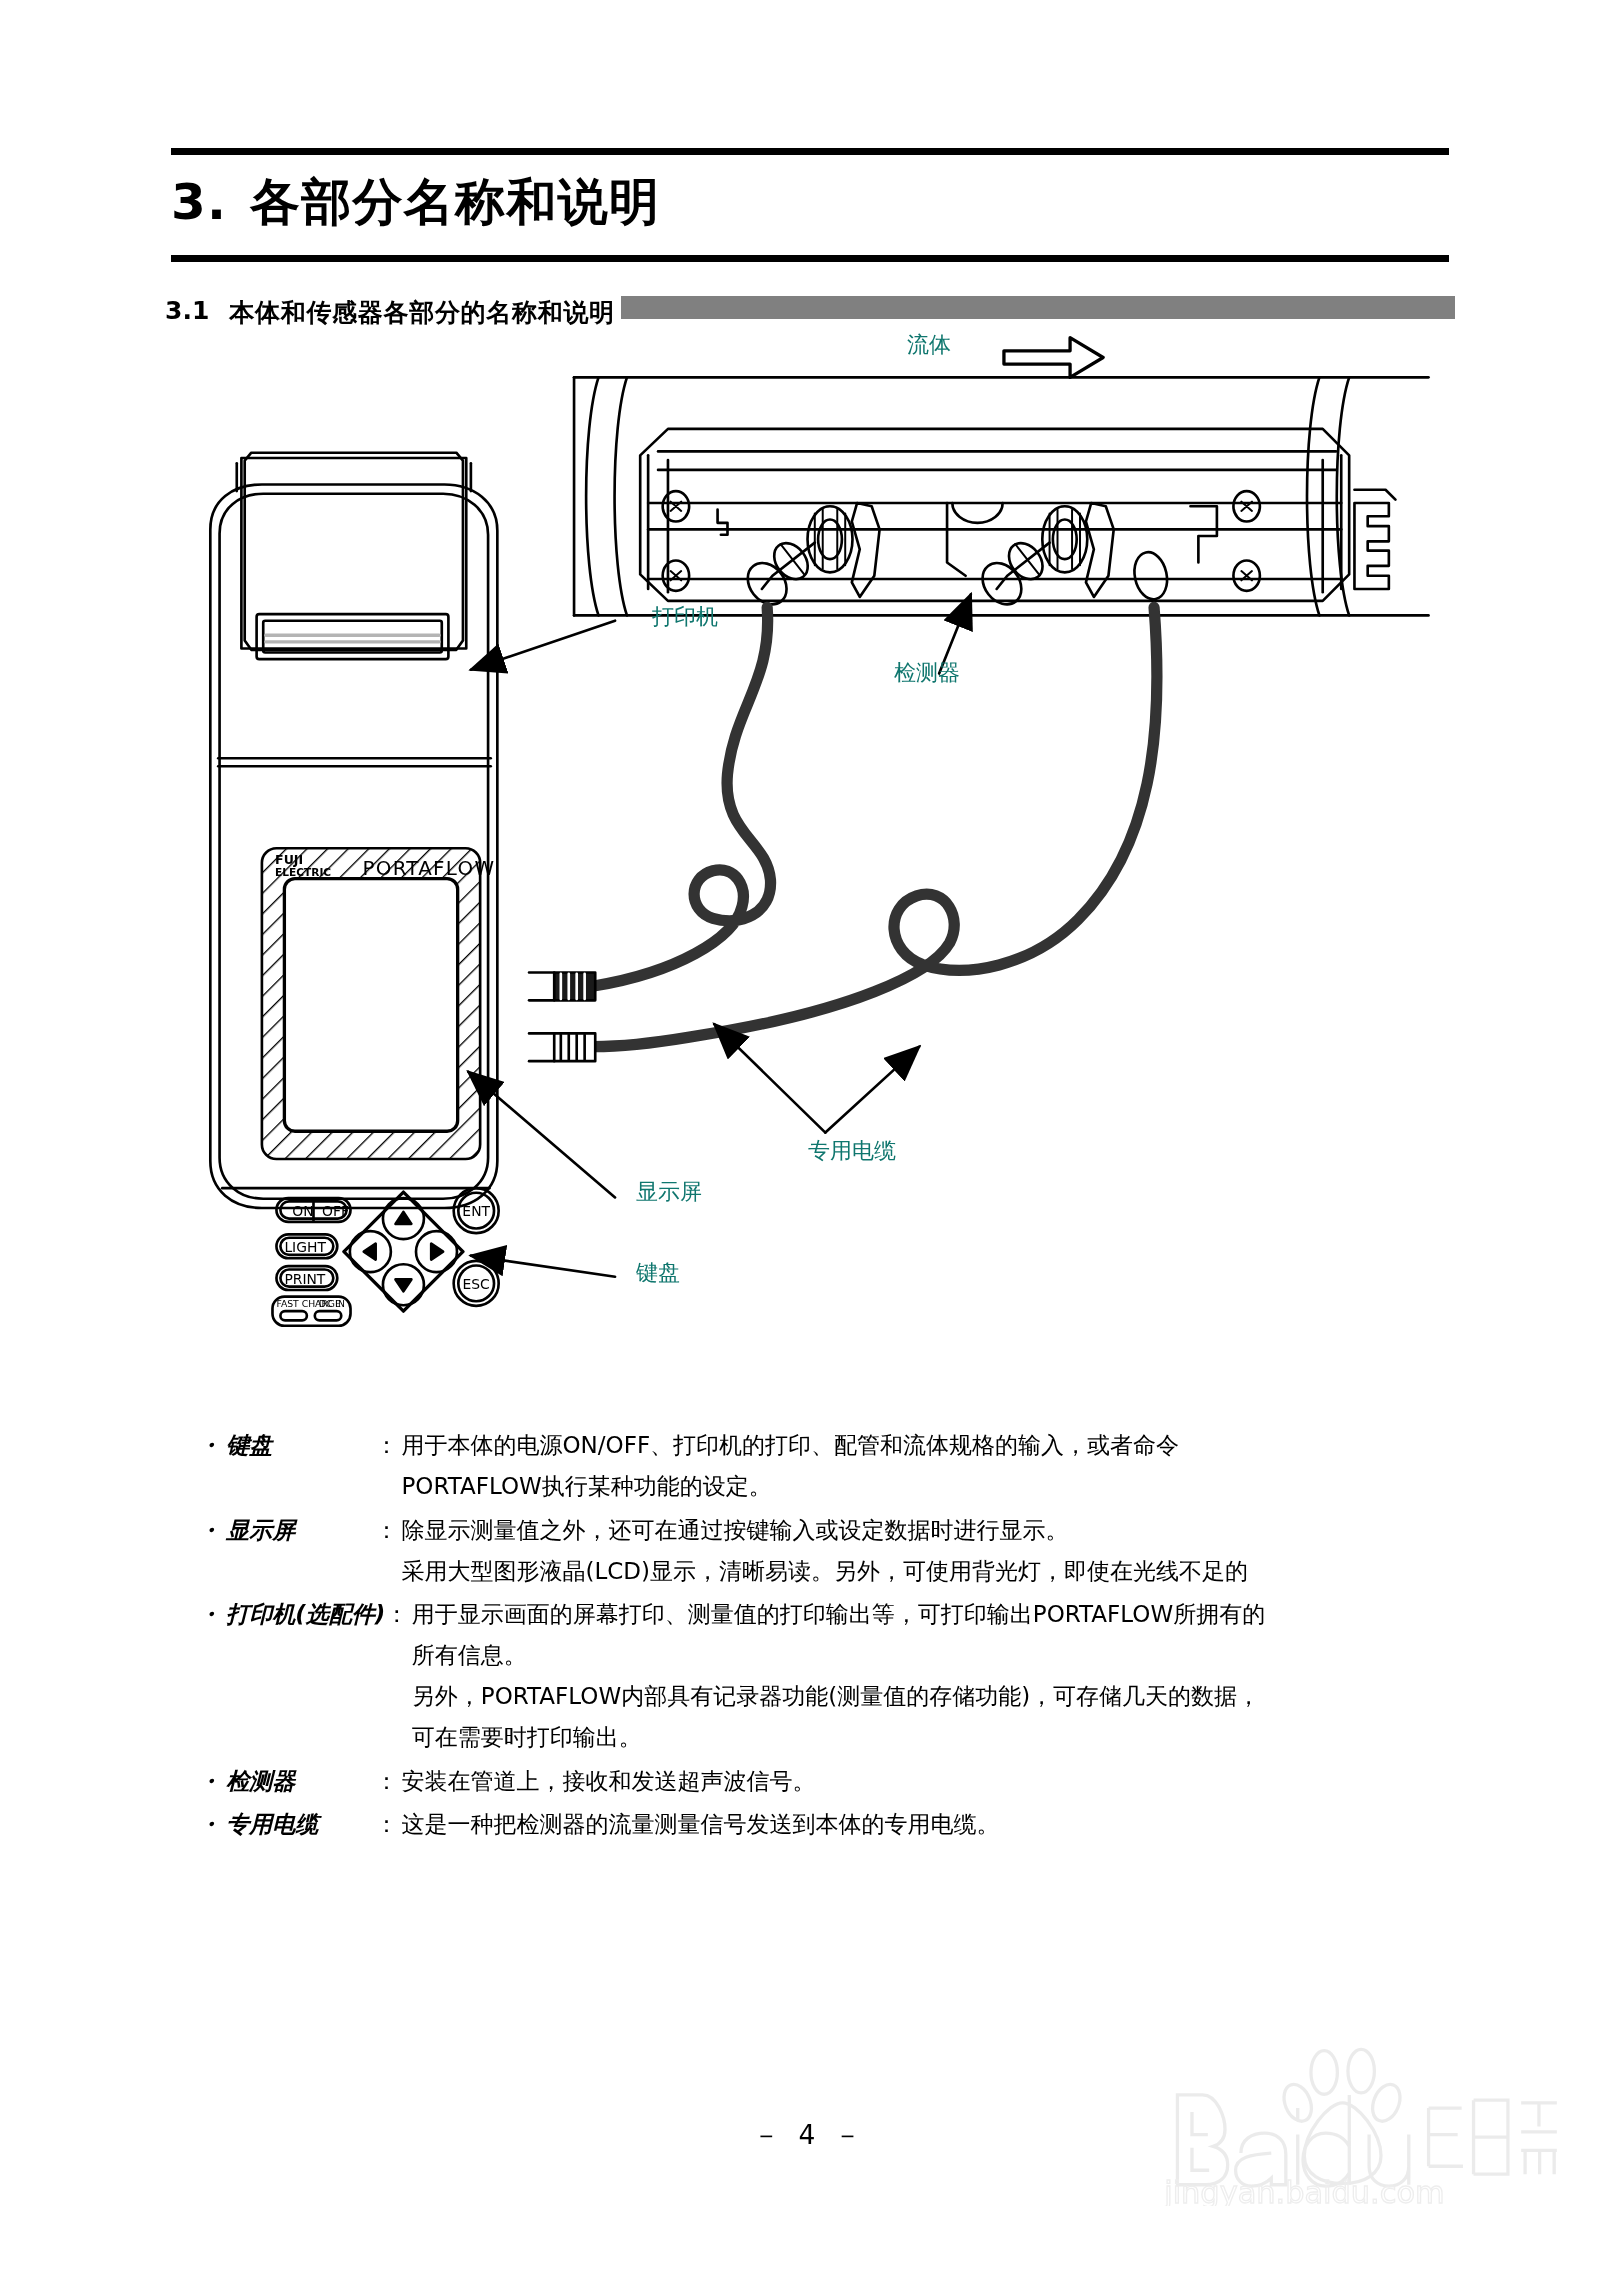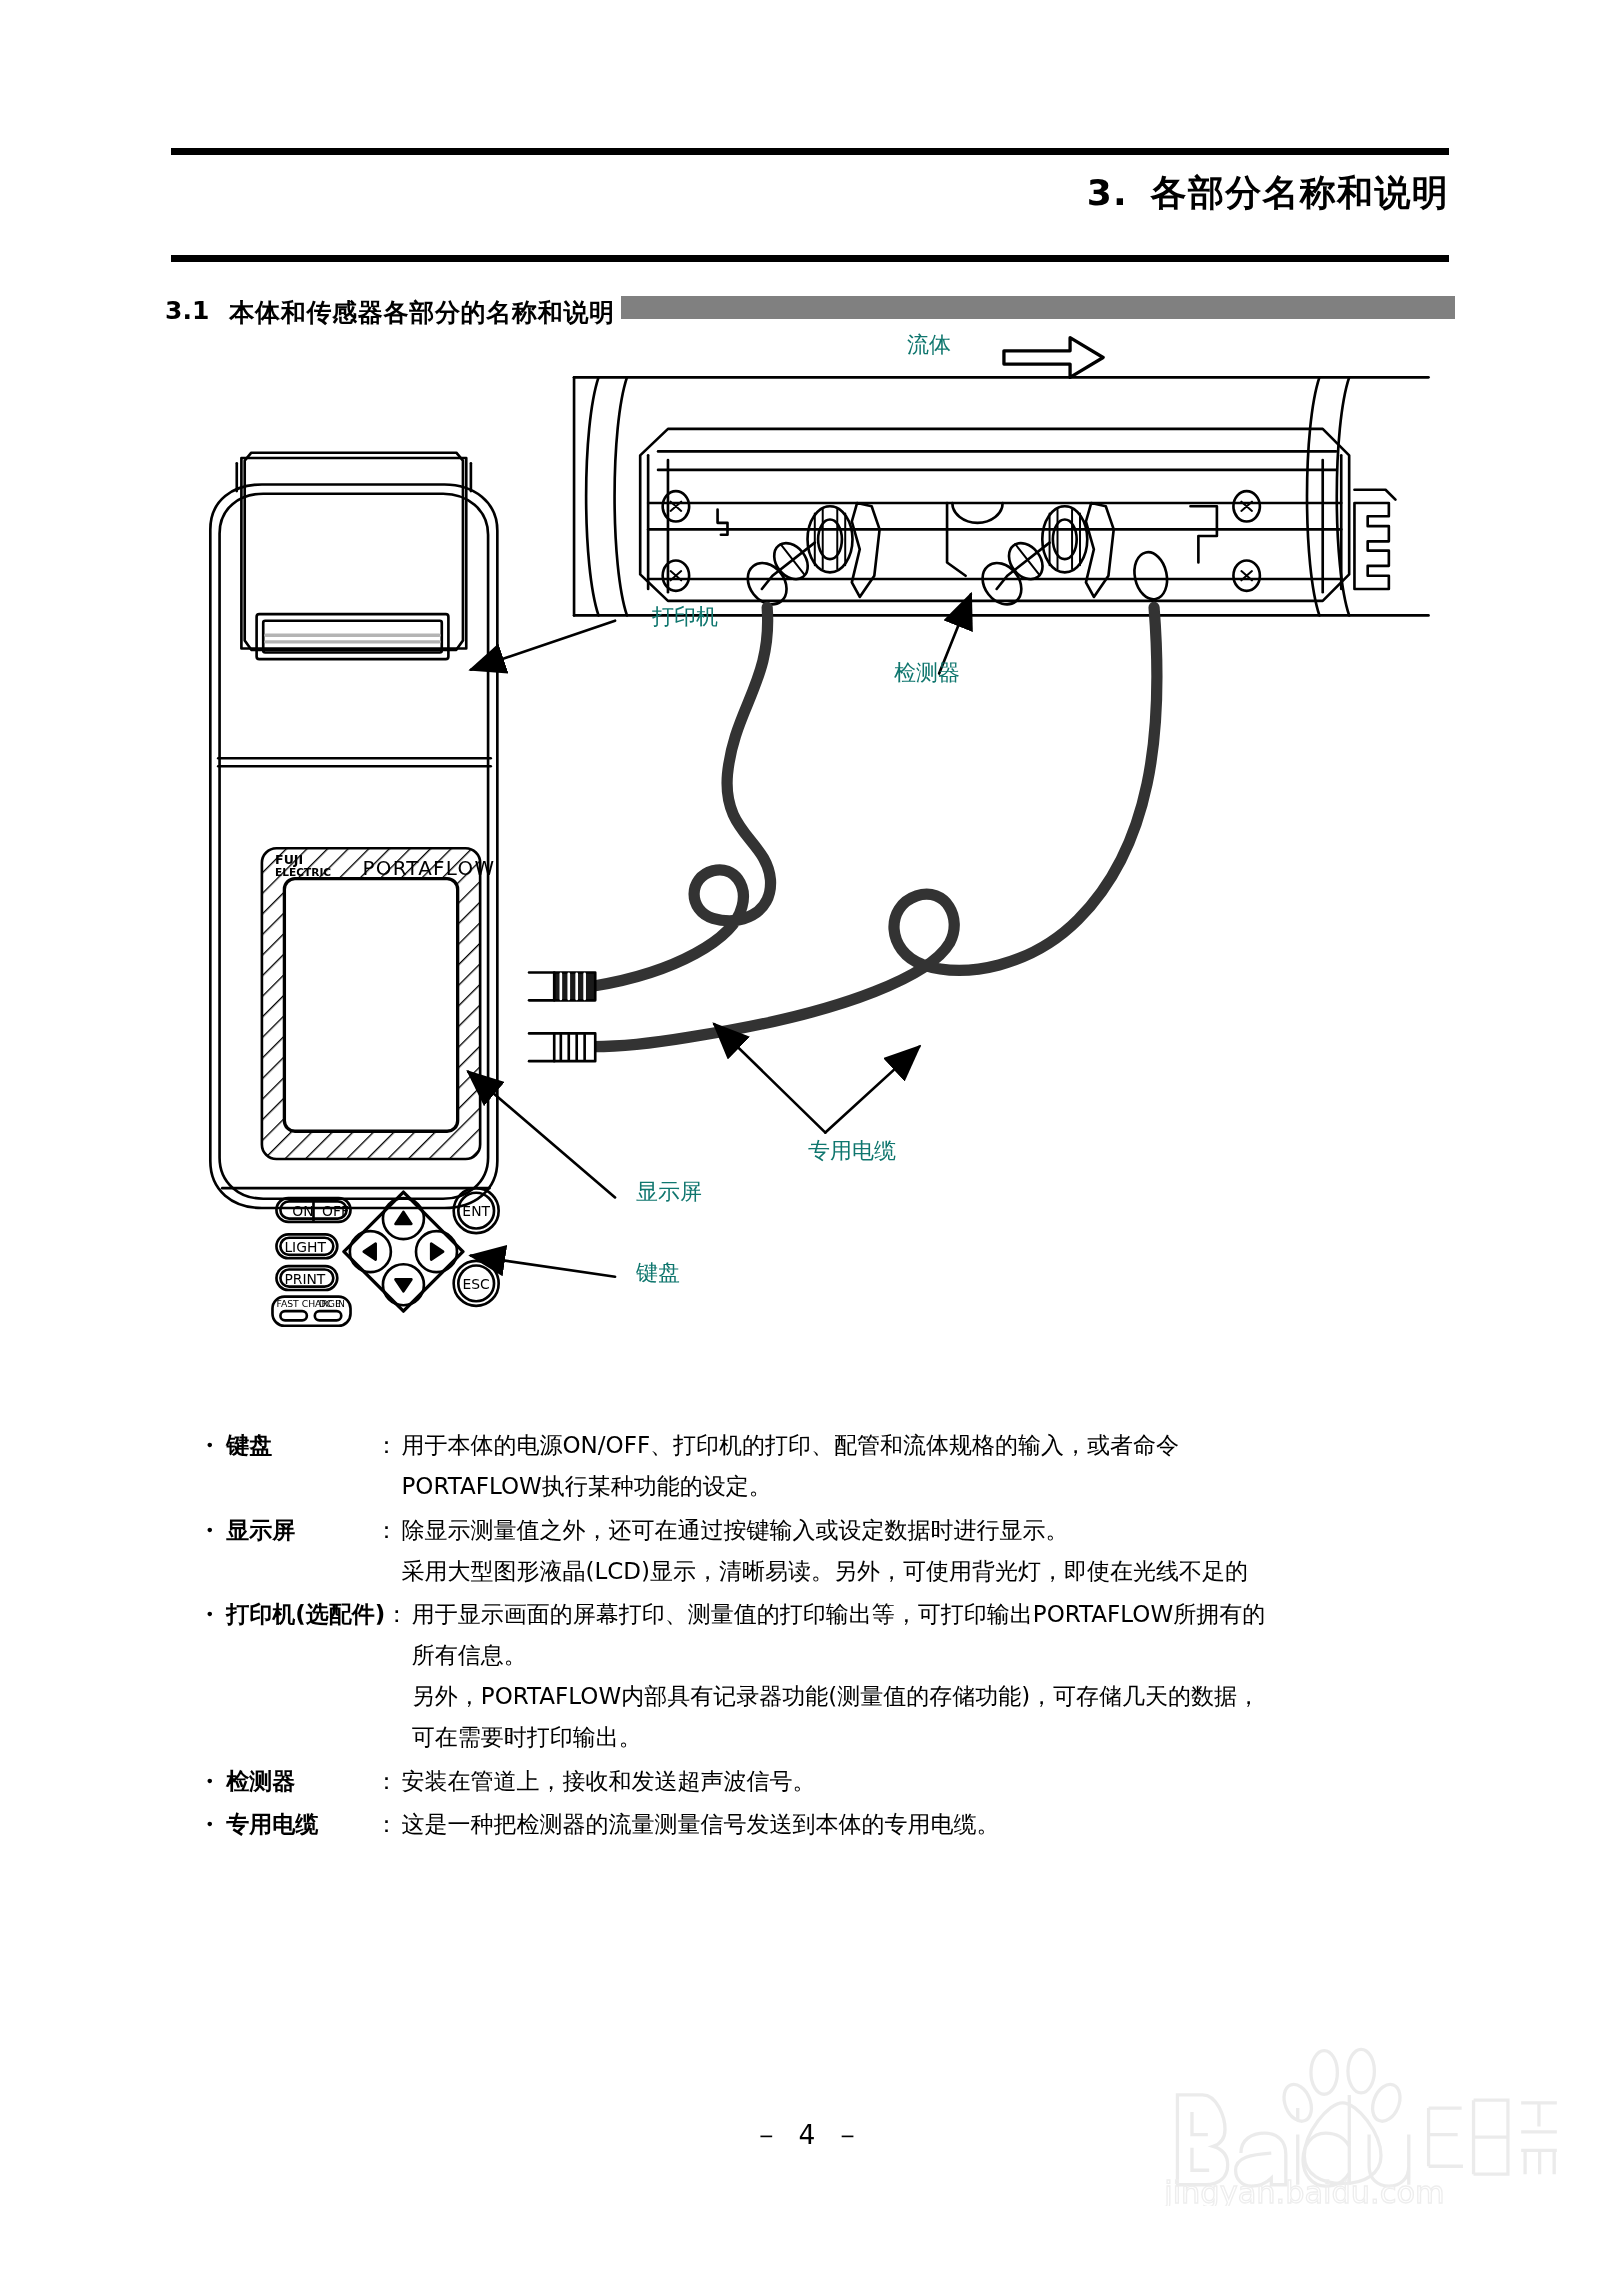--- a/index.html
+++ b/index.html
@@ -28,22 +28,22 @@
     background: #000;
   }
   .rule-top    { top: 148px;  height: 7.3px; }
   .rule-bottom { top: 255px;  height: 7.3px; }
 
   .chapter-title {
     position: absolute;
     left: 171px;
     top: 169px;
     width: 1278px;
-    text-align: right;
-    font-size: 36px;
+    text-align: left;
+    font-size: 50px;
     font-weight: bold;
     letter-spacing: 1.3px;
     white-space: nowrap;
   }
   .chapter-title .num { margin-right: 22.5px; }
 
   .section-row {
     position: absolute;
     left: 165px;
     top: 296px;
@@ -100,20 +100,21 @@
     display: flex;
     align-items: flex-start;
     margin-bottom: 2.6px;
   }
   .desc-term {
     flex: 0 0 177px;
     font-size: 23px;
     font-weight: bold;
     line-height: 41px;
     white-space: nowrap;
+    font-style: italic;
   }
   .desc-term .dot { margin-right: 5.3px; }
   .desc-colon {
     flex: 0 0 26.5px;
     font-size: 23px;
     line-height: 41px;
   }
   .desc-body {
     flex: 1 1 auto;
     font-size: 23px;

